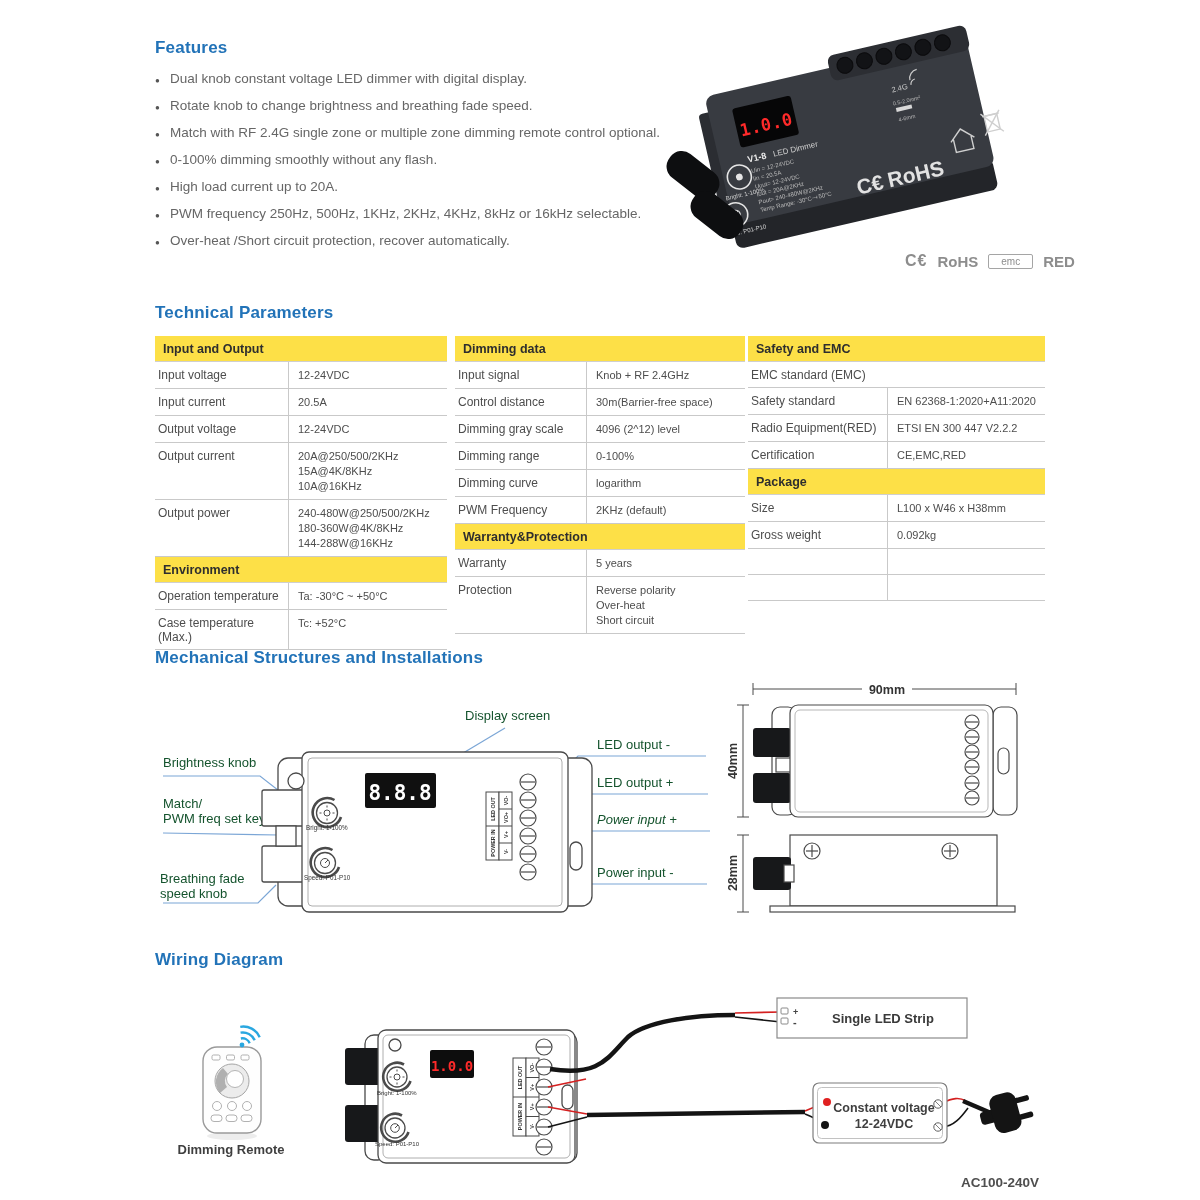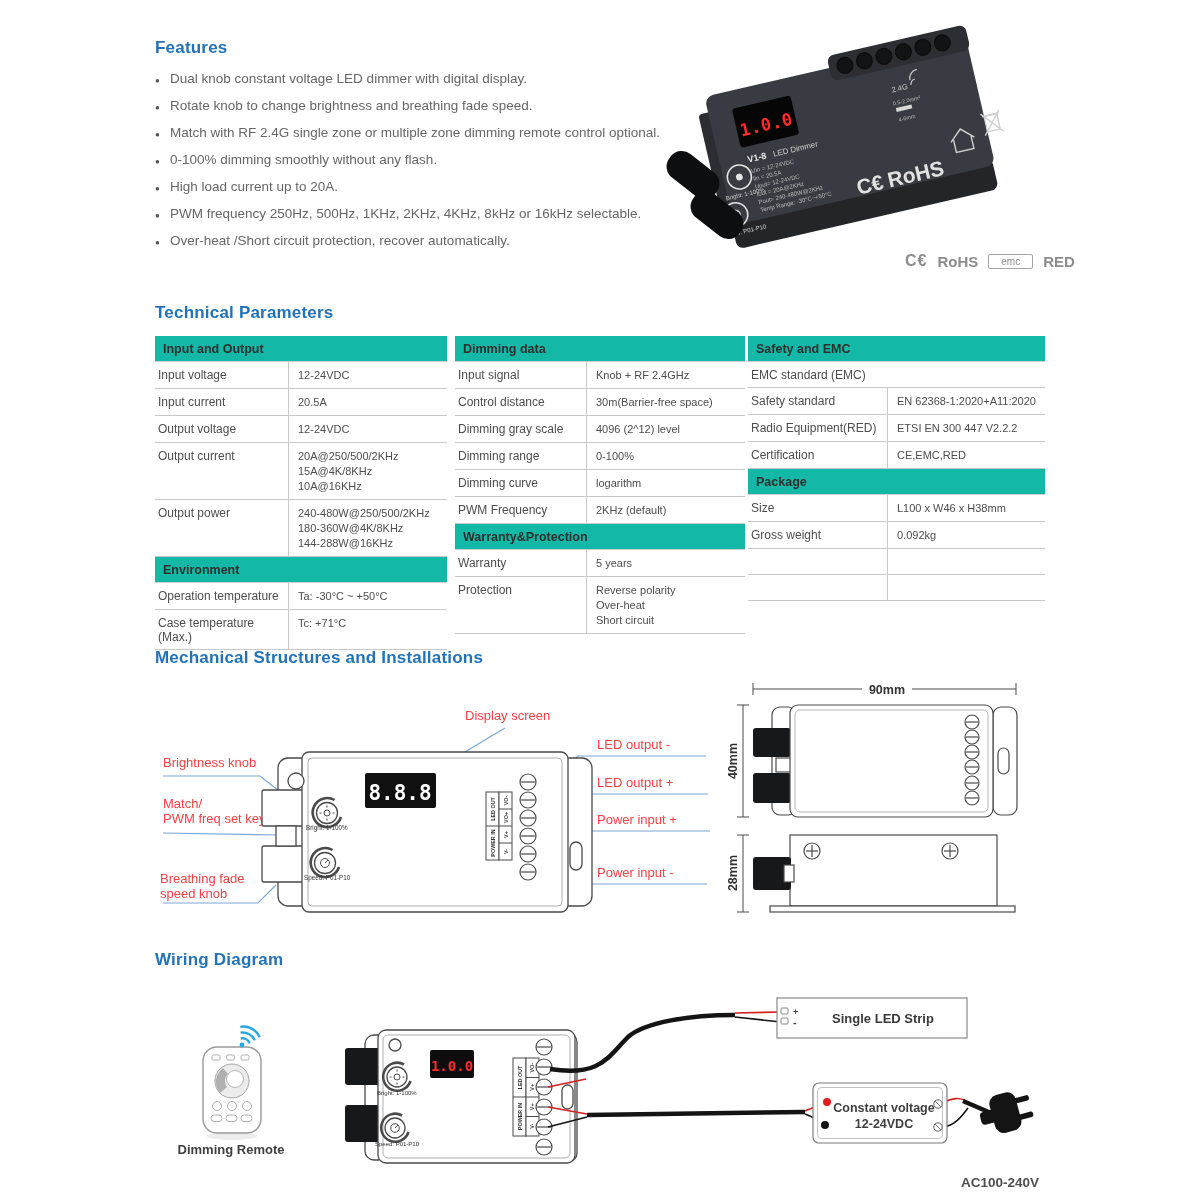--- a/index.html
+++ b/index.html
@@ -14,29 +14,29 @@
   .cert-row{position:absolute;left:905px;top:252px;width:160px;display:flex;align-items:center;gap:10px;color:#8d8d8d;}
   .cert-ce{font-size:16px;font-weight:bold;letter-spacing:1px;}
   .cert-rohs{font-size:15px;font-weight:bold;}
   .cert-emc{font-size:10px;border:1px solid #a5a5a5;border-radius:2px;padding:1px 12px;}
   .cert-red{font-size:15px;font-weight:bold;}
   
   .tcol{position:absolute;top:336px;}
   .tcol.c1{left:155px;width:292px;}
   .tcol.c2{left:455px;width:290px;}
   .tcol.c3{left:748px;width:297px;}
-  .t-header{background:#14b8a6;height:26px;line-height:26px;padding:0 8px;font-size:12.5px;
+  .t-header{background:#fde047;height:26px;line-height:26px;padding:0 8px;font-size:12.5px;
             font-weight:bold;color:#2e2e2e;box-sizing:border-box;border-bottom:1px solid #cfcfcf;}
   .t-row{display:flex;border-bottom:1px solid #c9c9c9;min-height:26px;box-sizing:border-box;}
   .t-row .t-label{padding:6px 4px 5px 3px;font-size:12px;line-height:14px;color:#4d4d4d;}
   .c1 .t-label{width:126px;}.c2 .t-label{width:124px;}.c3 .t-label{width:132px;}
   .t-row .t-value{flex:1;border-left:1px solid #c9c9c9;padding:6px 8px 5px 9px;font-size:11px;
                   line-height:15px;color:#4d4d4d;white-space:pre-line;}
   
-  .mlabel{position:absolute;font-size:13px;line-height:15px;color:#ef4444;white-space:pre-line;}
+  .mlabel{position:absolute;font-size:13px;line-height:15px;color:#14532d;white-space:pre-line;}
   svg text{font-family:"Liberation Sans",sans-serif;}
   .seg{font-family:"DejaVu Sans Mono",monospace;font-weight:bold;}
 </style>
 </head>
 <body>
 
 <div class="page">
 
   <div class="sec-title" style="left:155px;top:38px;">Features</div>
   <ul class="features-list">
@@ -142,21 +142,21 @@
 180-360W@4K/8KHz
 144-288W@16KHz</div>
       </div>
       <div class="t-header">Environment</div>
       <div class="t-row">
         <div class="t-label">Operation temperature</div>
         <div class="t-value">Ta: -30°C ~ +50°C</div>
       </div>
       <div class="t-row">
         <div class="t-label">Case temperature (Max.)</div>
-        <div class="t-value">Tc: +71°C</div>
+        <div class="t-value">Tc: +52°C</div>
       </div>
     </div>
   <div class="tcol c2">
       <div class="t-header">Dimming data</div>
       <div class="t-row">
         <div class="t-label">Input signal</div>
         <div class="t-value">Knob + RF 2.4GHz</div>
       </div>
       <div class="t-row">
         <div class="t-label">Control distance</div>
@@ -229,21 +229,21 @@
   <div class="sec-title" style="left:155px;top:648px;">Mechanical Structures and Installations</div>
 
   <div class="mlabel" style="left:465px;top:708px;">Display screen</div>
   <div class="mlabel" style="left:163px;top:755px;">Brightness knob</div>
   <div class="mlabel" style="left:163px;top:796px;">Match/
 PWM freq set key</div>
   <div class="mlabel" style="left:160px;top:871px;">Breathing fade
 speed knob</div>
   <div class="mlabel" style="left:597px;top:737px;">LED output -</div>
   <div class="mlabel" style="left:597px;top:775px;">LED output +</div>
-  <div class="mlabel" style="left:597px;top:812px;">Power input +</div>
+  <div class="mlabel" style="left:597px;top:812px;font-style:italic;">Power input +</div>
   <div class="mlabel" style="left:597px;top:865px;">Power input -</div>
 
   <svg style="position:absolute;left:150px;top:670px;" width="910" height="260" viewBox="0 0 910 260">
 
     <g stroke="#7ba6d6" stroke-width="1.2" fill="none">
       <path d="M355,58 L268,110"></path>
       <path d="M13,106 L110,106 L133,124"></path>
       <path d="M13,163 L129,165"></path>
       <path d="M13,233 L108,233 L126,215"></path>
       <path d="M386,127 L428,86 L556,86"></path>

